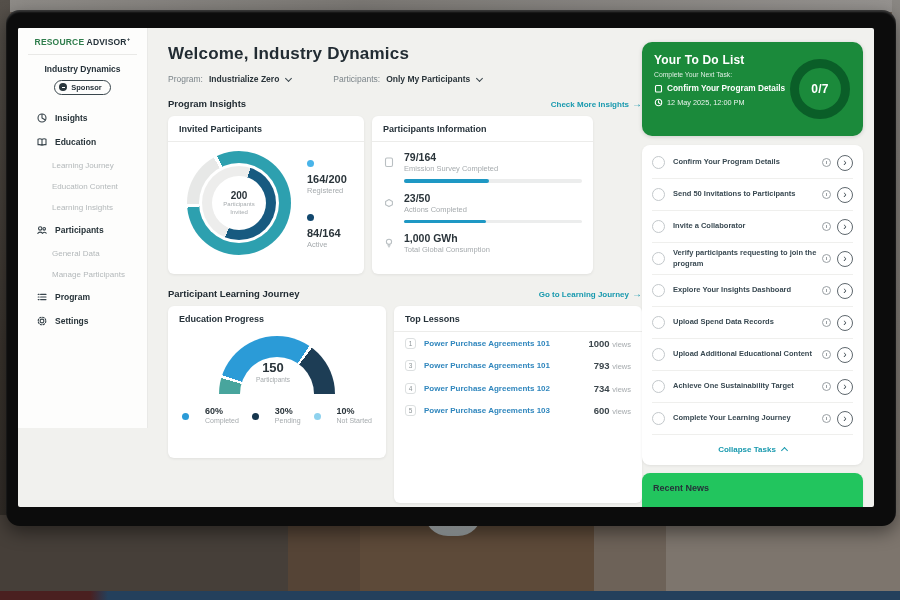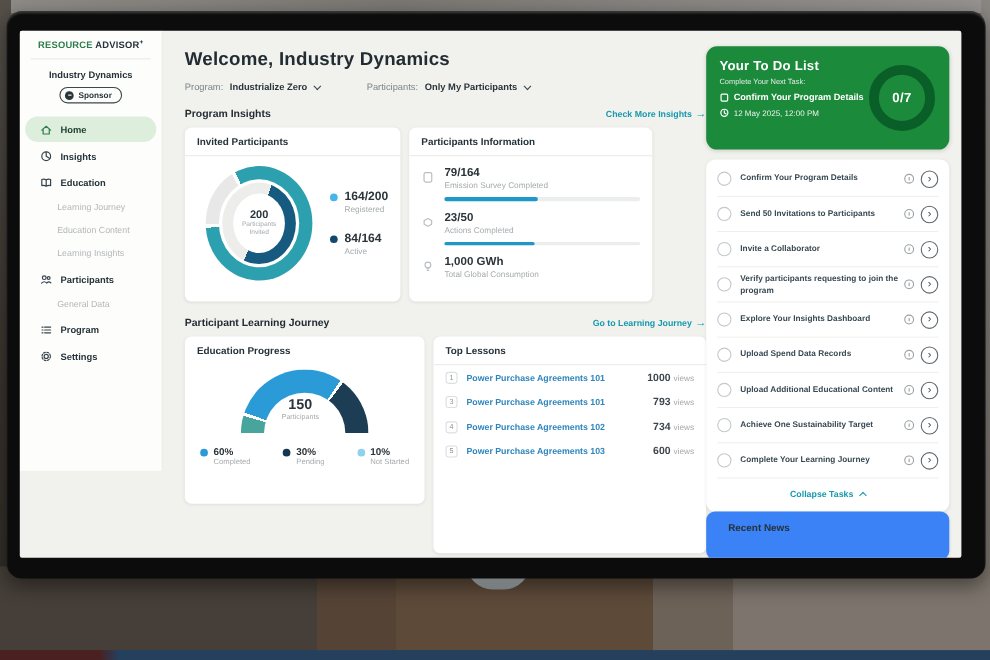--- a/index.html
+++ b/index.html
@@ -68,21 +68,21 @@
   .donut { position:relative; width:104px; height:104px; border-radius:50%;
     background:conic-gradient(from 335deg,#2da0af 0deg 290deg,#fff 290deg 294deg,#e7e8e7 294deg 356deg,#fff 356deg 360deg); }
   .donut-gap  { position:absolute; inset:12px; border-radius:50%; background:#fff; }
   .donut-in   { position:absolute; inset:3px; border-radius:50%;
     background:conic-gradient(from 18deg,#175a80 0deg 184deg,#ededec 184deg 360deg); }
   .donut-hole { position:absolute; inset:10px; border-radius:50%; background:#fff;
     display:flex; flex-direction:column; align-items:center; justify-content:center; text-align:center; }
   .dh-val { font-size:10px; font-weight:bold; color:#2a343a; }
   .dh-lab { font-size:6px; color:#a6abae; line-height:1.3; width:44px; }
   .inv-legend { display:flex; flex-direction:column; gap:16px; }
-  .leg-item { display:flex; gap:6px; align-items:flex-start; }
+  .leg-item { display:flex; gap:6px; align-items:flex-start;flex-direction:column; }
   .leg-dot { width:7px; height:7px; border-radius:50%; margin-top:3px; }
   .leg-val { font-size:11px; font-weight:bold; color:#2a343a; }
   .leg-lab { font-size:7.5px; color:#a6abae; margin-top:1px; }
 
   
   .card-pi { width:221px; height:158px; }
   .pi-row { display:flex; gap:8px; margin-top:9px; align-items:flex-start; }
   .pi-ico { width:13px; padding-top:3px; } .pi-ico svg { stroke:#b9bfc2; }
   .pi-val { font-size:10.5px; font-weight:bold; color:#2a343a; }
   .pi-lab { font-size:7.5px; color:#a6abae; margin-top:1px; }
@@ -93,21 +93,21 @@
   .card-ep { width:218px; height:152px; }
   .gauge-wrap { display:flex; justify-content:center; margin-top:12px; }
   .gauge { position:relative; width:116px; height:58px; overflow:hidden; }
   .gauge-arc { position:absolute; left:0; top:0; width:116px; height:116px; border-radius:50%;
     background:conic-gradient(from 270deg,#48a59d 0deg 16deg,#fff 16deg 19deg,#2b9bd7 19deg 124deg,#fff 124deg 127deg,#1d3d55 127deg 180deg,rgba(0,0,0,0) 180deg 360deg); }
   .gauge-hole { position:absolute; left:21px; top:21px; width:74px; height:74px; border-radius:50%; background:#fff; }
   .gauge-center { position:absolute; left:0; right:8px; top:24px; text-align:center; }
   .gc-val { font-size:13px; font-weight:bold; color:#2a343a; }
   .gc-lab { font-size:6.5px; color:#a6abae; margin-top:1px; }
   .g-legend { display:flex; justify-content:space-between; margin-top:12px; padding:0 3px; }
-  .gl-item { display:flex; gap:5px; }
+  .gl-item { display:flex; gap:16px;align-items:center; }
   .gl-dot { width:7px; height:7px; border-radius:50%; margin-top:2px; }
   .gl-pct { font-size:9px; font-weight:bold; color:#2a343a; }
   .gl-lab { font-size:7px; color:#a6abae; margin-top:1px; }
 
   
   .card-tl { width:248px; height:197px; }
   .lesson-row { display:flex; align-items:center; height:22.5px; }
   .rank { width:11px; height:11px; border:1px solid #dcdfe0; border-radius:3px; font-size:6.5px;
     color:#8d9497; display:flex; align-items:center; justify-content:center; }
   .lesson-link { flex:1; font-size:8px; font-weight:bold; color:#2f86bd; padding-left:8px;
@@ -136,21 +136,21 @@
   .task-check { flex:0 0 13px; width:13px; height:13px; border:1.4px solid #c3c8cb; border-radius:50%; cursor:pointer; }
   .task-label { flex:1; font-size:7.5px; font-weight:bold; color:#394952; padding:0 5px 0 8px; line-height:1.45; }
   .task-clock { flex:0 0 9px; width:9px; height:9px; border:1px solid #9aa0a4; border-radius:50%; position:relative; margin-right:6px; }
   .task-clock::after { content:""; position:absolute; left:3.4px; top:1.6px; width:1px; height:3px; background:#9aa0a4; }
   .task-go { flex:0 0 16px; width:16px; height:16px; border:1.4px solid #5f686e; border-radius:50%;
     display:flex; align-items:center; justify-content:center; font-size:10px; color:#39454c; cursor:pointer; padding-bottom:1px; }
   .collapse-row { display:flex; align-items:center; justify-content:center; gap:6px; height:28px; cursor:pointer; }
   .collapse-link { font-size:8px; font-weight:bold; color:#1899ae; }
   .chev-up { width:5px; height:5px; border-right:1.3px solid #1899ae; border-bottom:1.3px solid #1899ae;
     transform:rotate(-135deg); margin-top:3px; }
-  .news-card { background:#3b82f6; border-radius:8px; height:44px; padding:10px 20px;
+  .news-card { background:#22c55e; border-radius:8px; margin-top:8px; height:44px; padding:10px 11px;
     box-shadow:0 1px 3px rgba(0,0,0,.07); }
   .news-title { font-size:9px; font-weight:bold; color:#26323a; }
   svg { fill:none; stroke-width:1.1; stroke-linecap:round; stroke-linejoin:round; }
 </style>
 </head>
 <body>
 
 <div class="bg-top"></div>
 <div class="bg-left"></div>
 <div class="bg-right"></div>
@@ -164,28 +164,20 @@
 
   <div class="sidebar">
     <div class="logo"><span class="g">RESOURCE</span> <span class="d">ADVISOR</span><sup>+</sup></div>
     <div class="side-div"></div>
     <div class="org">Industry Dynamics</div>
     <div class="badge">
       <span class="badge-dot"></span>
       <span class="badge-label">Sponsor</span>
     </div>
     <div class="nav">
-      <div class="nav-item active">
-        <span class="nav-ico">
-              <svg width="12" height="12">
-                <path d="M2 6.3 L6 2.8 L10 6.3 M3.2 5.7 V9.8 H8.8 V5.7"></path>
-              </svg>
-            </span>
-        <span class="nav-label">Home</span>
-      </div>
       <div class="nav-item">
         <span class="nav-ico">
               <svg width="12" height="12">
                 <circle cx="6" cy="6" r="4"></circle>
                 <path d="M6 2.2 V6 L9.3 8"></path>
               </svg>
             </span>
         <span class="nav-label">Insights</span>
       </div>
       <div class="nav-item">
@@ -210,20 +202,23 @@
               <svg width="12" height="12">
                 <circle cx="4.2" cy="4.4" r="1.7"></circle>
                 <circle cx="8.2" cy="4.8" r="1.3"></circle>
                 <path d="M1.8 9.4 Q4.2 6.9 6.6 9.4 M7 8.8 Q8.4 7.5 10.2 9.1"></path>
               </svg>
             </span>
         <span class="nav-label">Participants</span>
       </div>
       <div class="nav-sub">
             <span>General Data</span>
+          </div>
+      <div class="nav-sub">
+            <span>Manage Participants</span>
           </div>
       <div class="nav-item">
         <span class="nav-ico">
               <svg width="12" height="12">
                 <path d="M4.6 3.4 H10 M4.6 6 H10 M4.6 8.6 H10 M2.2 3.4 H3.1 M2.2 6 H3.1 M2.2 8.6 H3.1"></path>
               </svg>
             </span>
         <span class="nav-label">Program</span>
       </div>
       <div class="nav-item">

